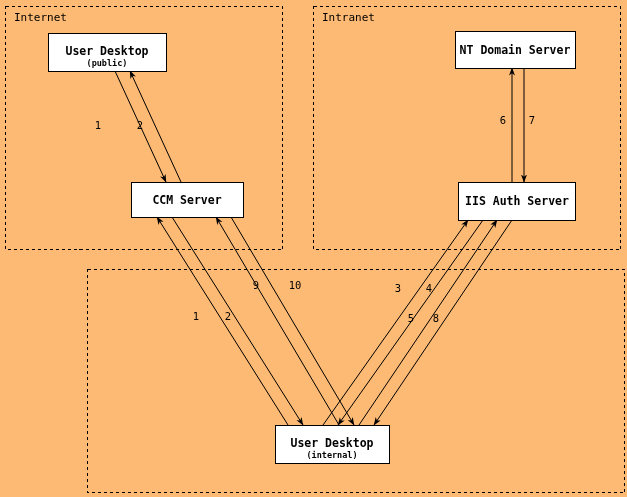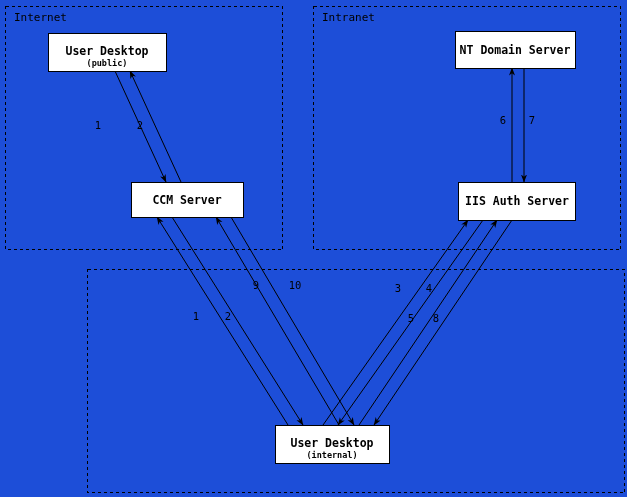--- a/index.html
+++ b/index.html
@@ -10,21 +10,21 @@
   body {
     width: 627px;
     height: 497px;
     font-family: "DejaVu Sans Mono", monospace;
     overflow: hidden;
   }
   #diagram-root {
     position: relative;
     width: 627px;
     height: 497px;
-    background: #1d4ed8;
+    background: #fdba74;
   }
   svg#diagram {
     display: block;
     width: 627px;
     height: 497px;
   }
   .zone-rect {
     fill: none;
     stroke: #000000;
     stroke-width: 1;

